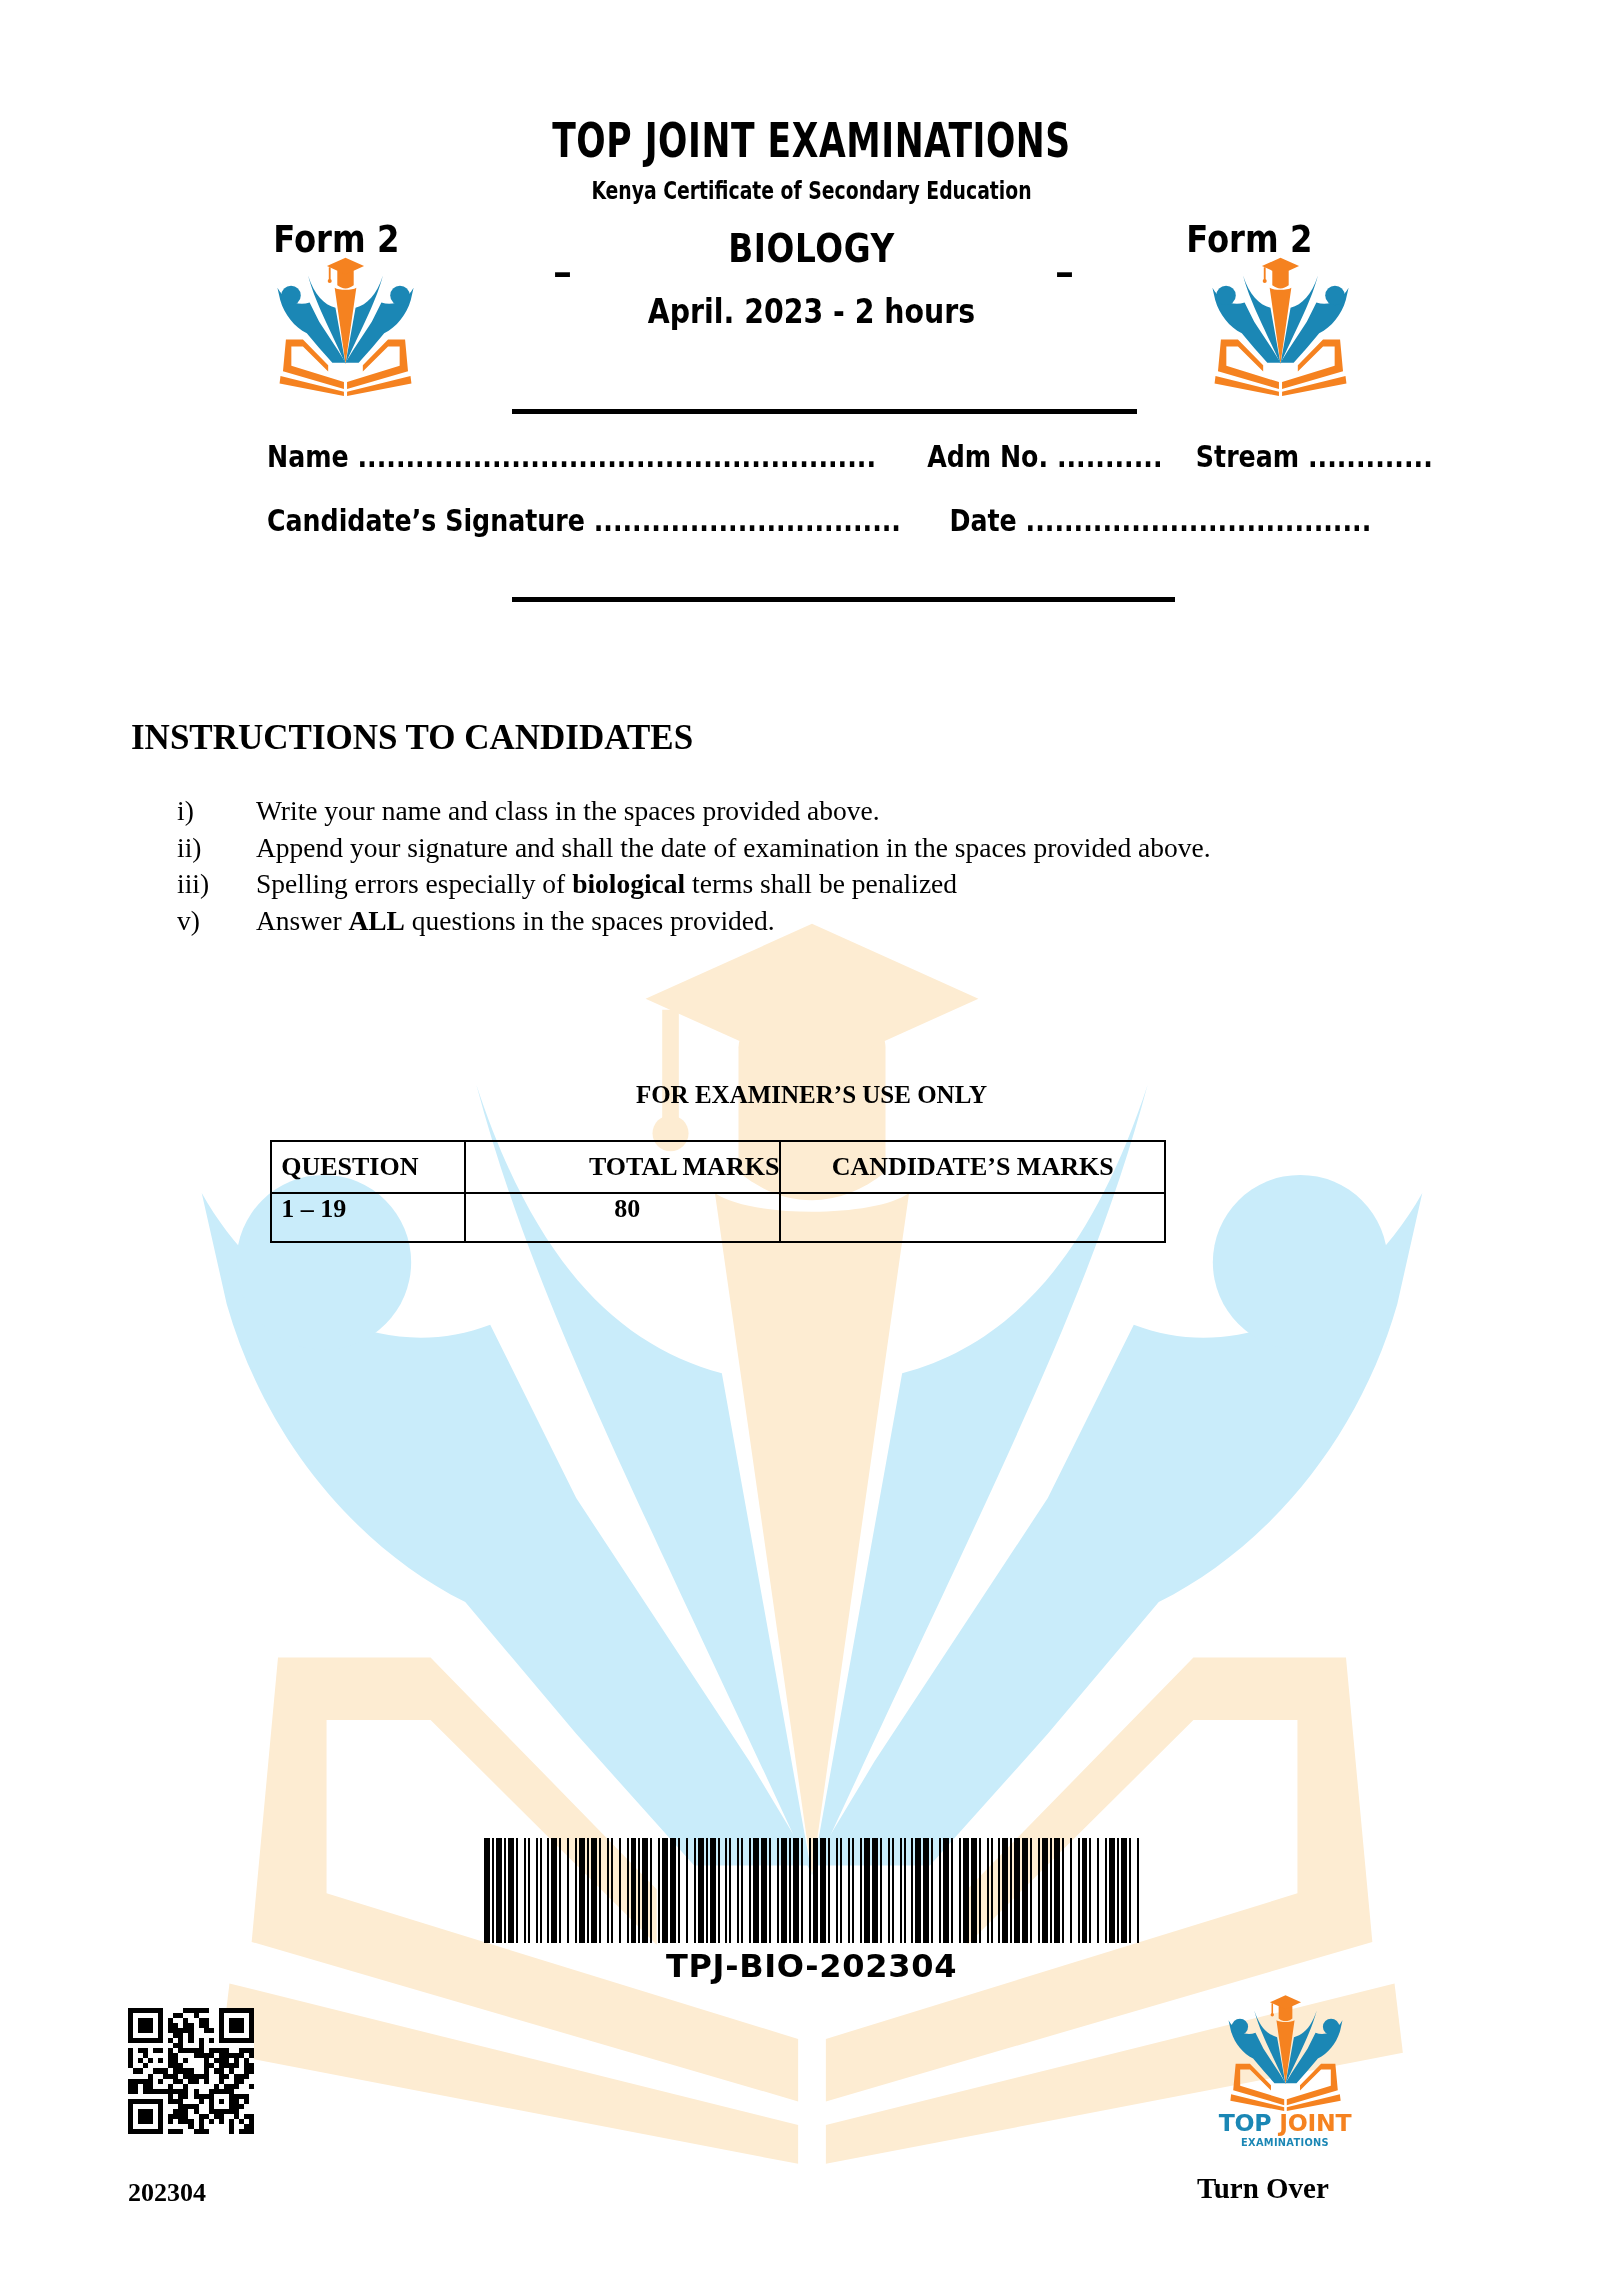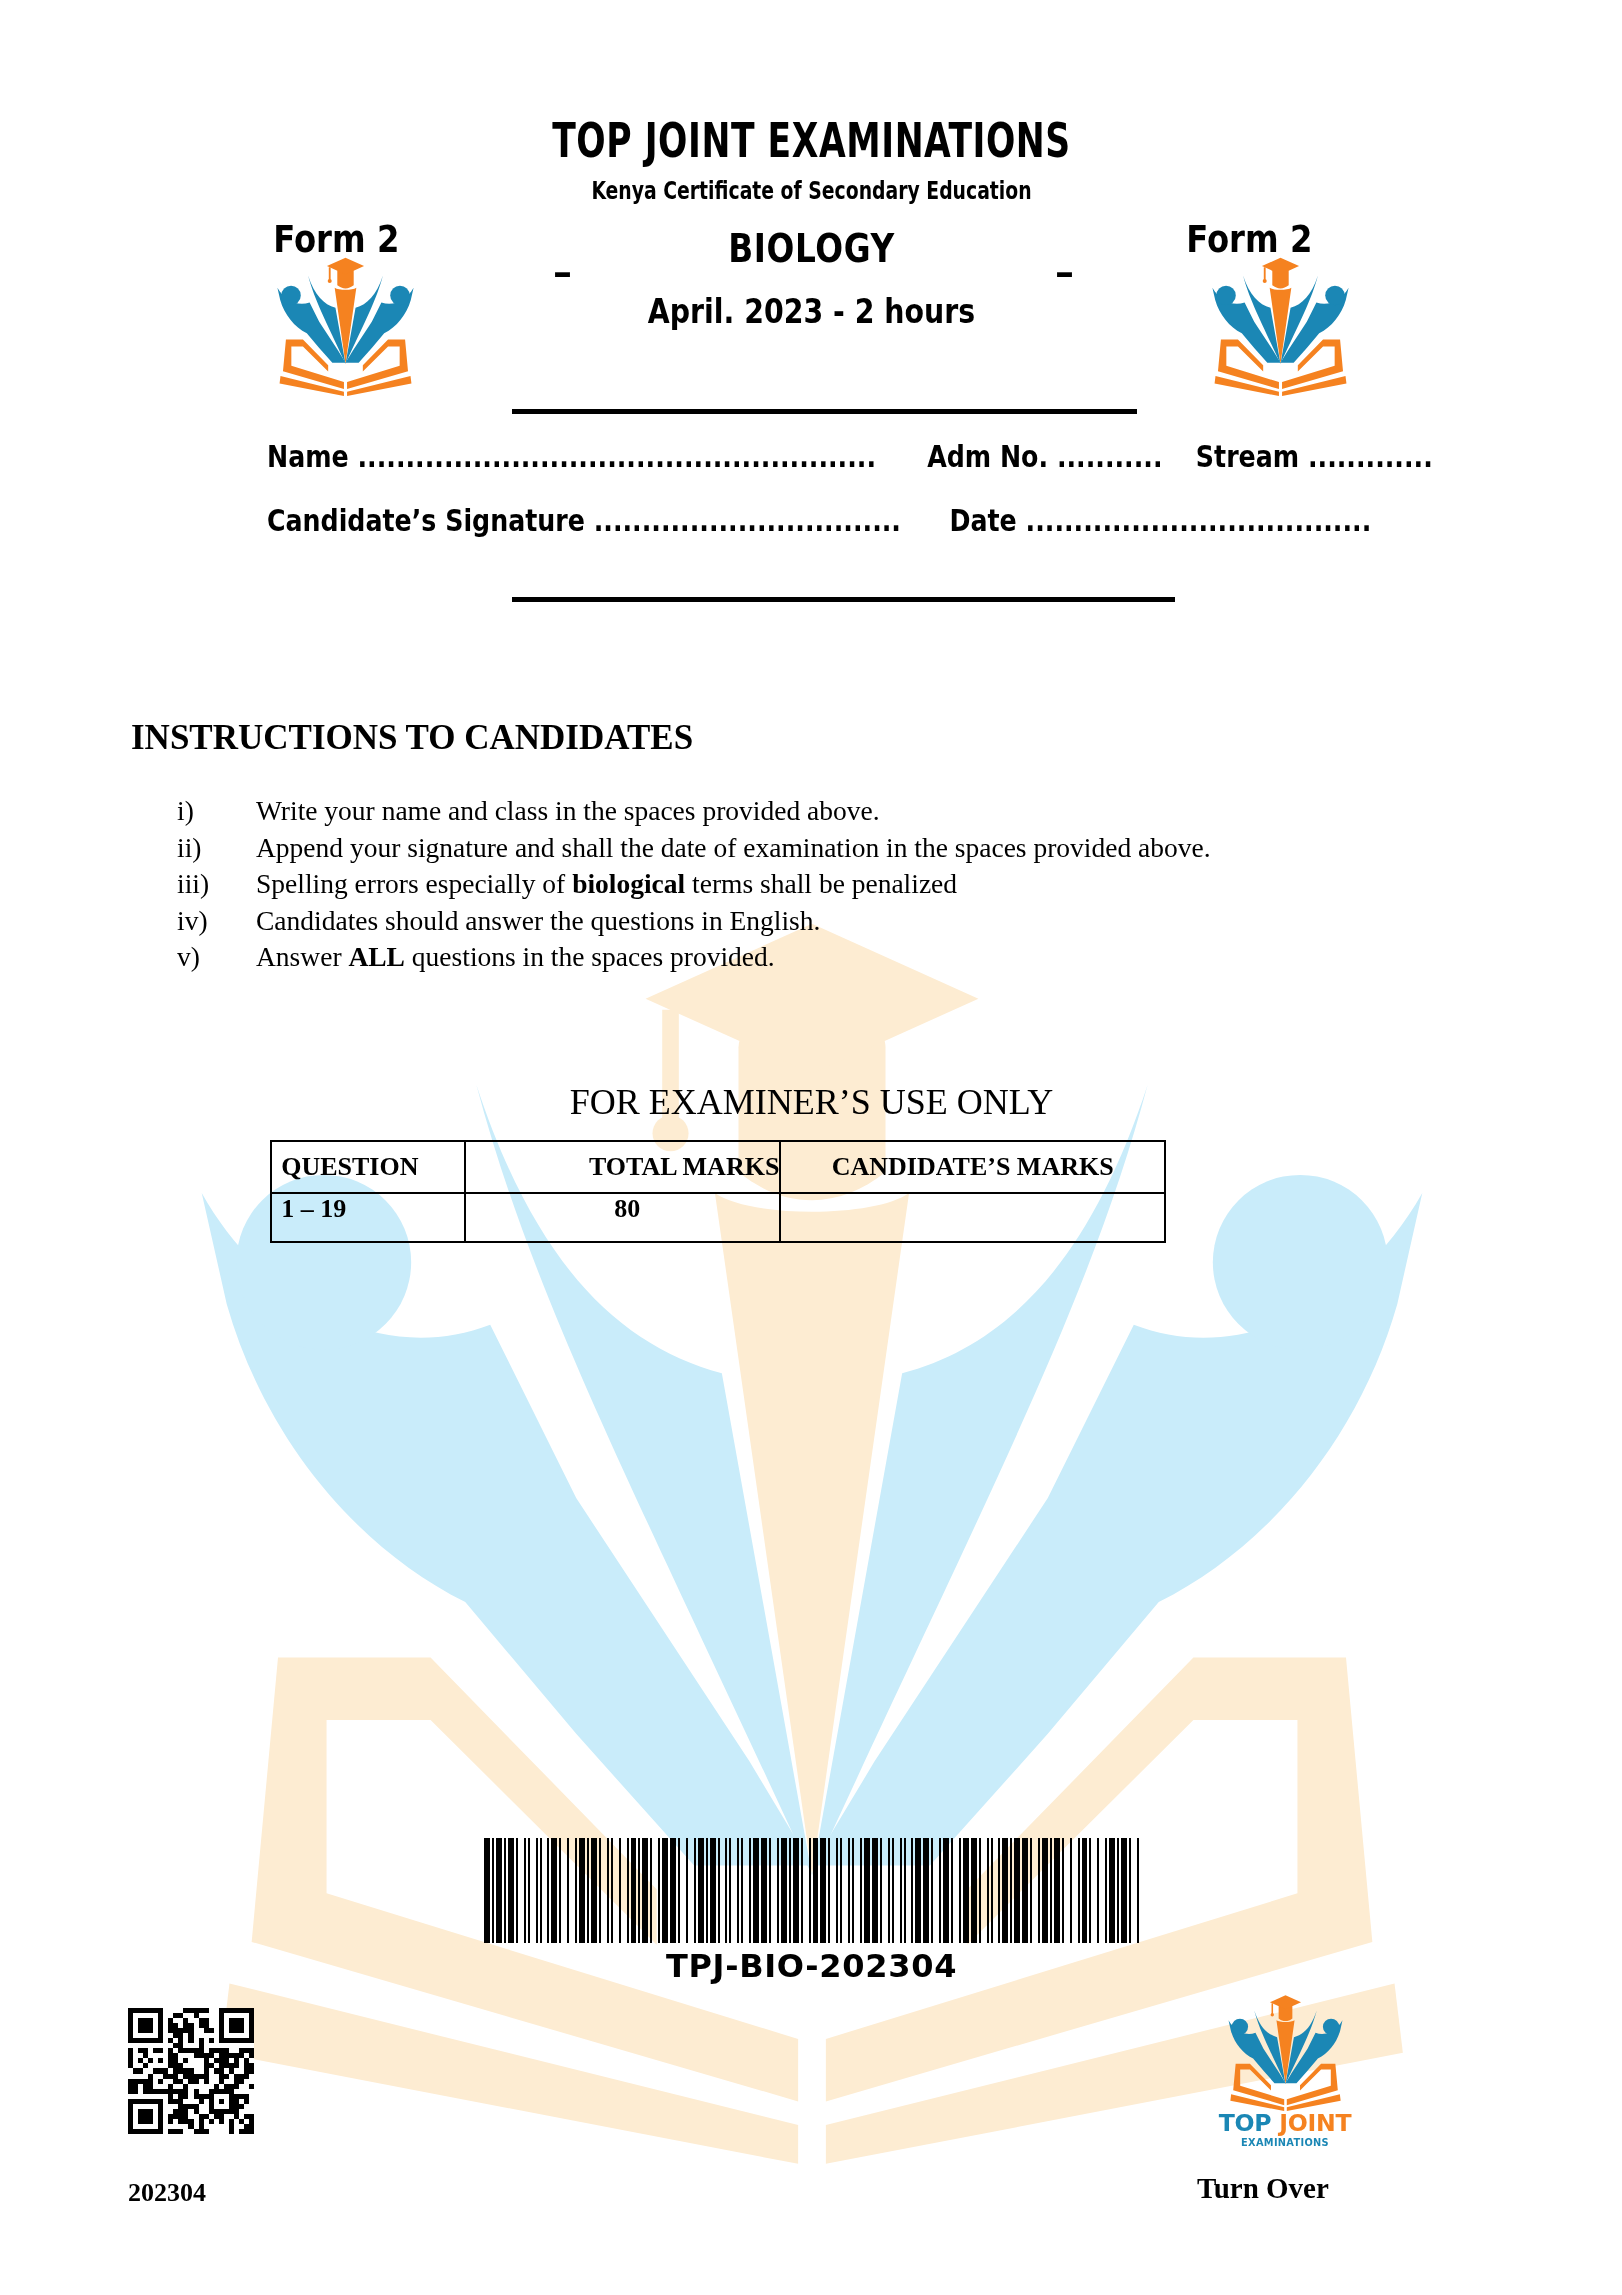--- a/index.html
+++ b/index.html
@@ -187,22 +187,22 @@
   .instr-text { flex: 1; margin-left: 20px; }
   .instr-text b { font-weight: 700; }
 
   
   .examiner-title {
     position: absolute;
     left: 0;
     right: 0;
     top: 1081px;
     text-align: center;
-    font-size: 36px;
-    font-weight: 400;
+    font-size: 25px;
+    font-weight: 700;
     z-index: 6;
   }
   .exam-table {
     position: absolute;
     left: 270px;
     top: 1140px;
     width: 896px;
     border-collapse: collapse;
     z-index: 6;
     background: transparent;
@@ -433,24 +433,20 @@
       <div class="instr-num">i)</div>
       <div class="instr-text">Write your name and class in the spaces provided above.</div>
     </div>
     <div class="instr-row">
       <div class="instr-num">ii)</div>
       <div class="instr-text">Append your signature and shall the date of examination in the spaces provided above.</div>
     </div>
     <div class="instr-row">
       <div class="instr-num">iii)</div>
       <div class="instr-text"><span>Spelling errors especially of </span><b>biological</b><span> terms shall be penalized</span></div>
-    </div>
-    <div class="instr-row">
-      <div class="instr-num">iv)</div>
-      <div class="instr-text">Candidates should answer the questions in English.</div>
     </div>
     <div class="instr-row">
       <div class="instr-num">v)</div>
       <div class="instr-text"><span>Answer </span><b>ALL</b><span> questions in the spaces provided.</span></div>
     </div>
   </div>
 
   <div class="examiner-title">FOR   EXAMINER’S USE ONLY</div>
 
   <table class="exam-table">

